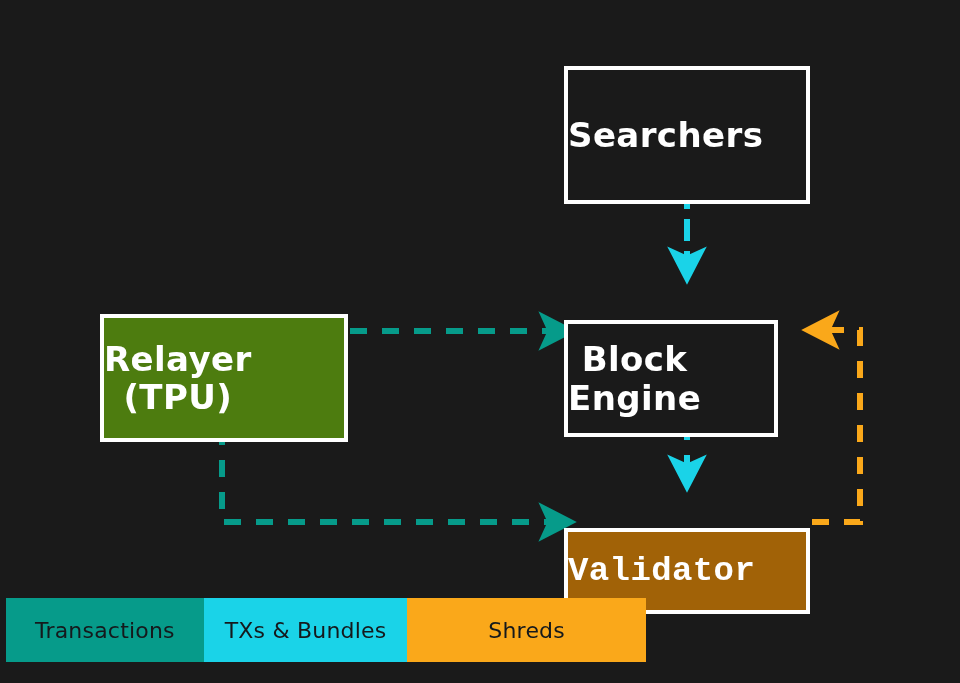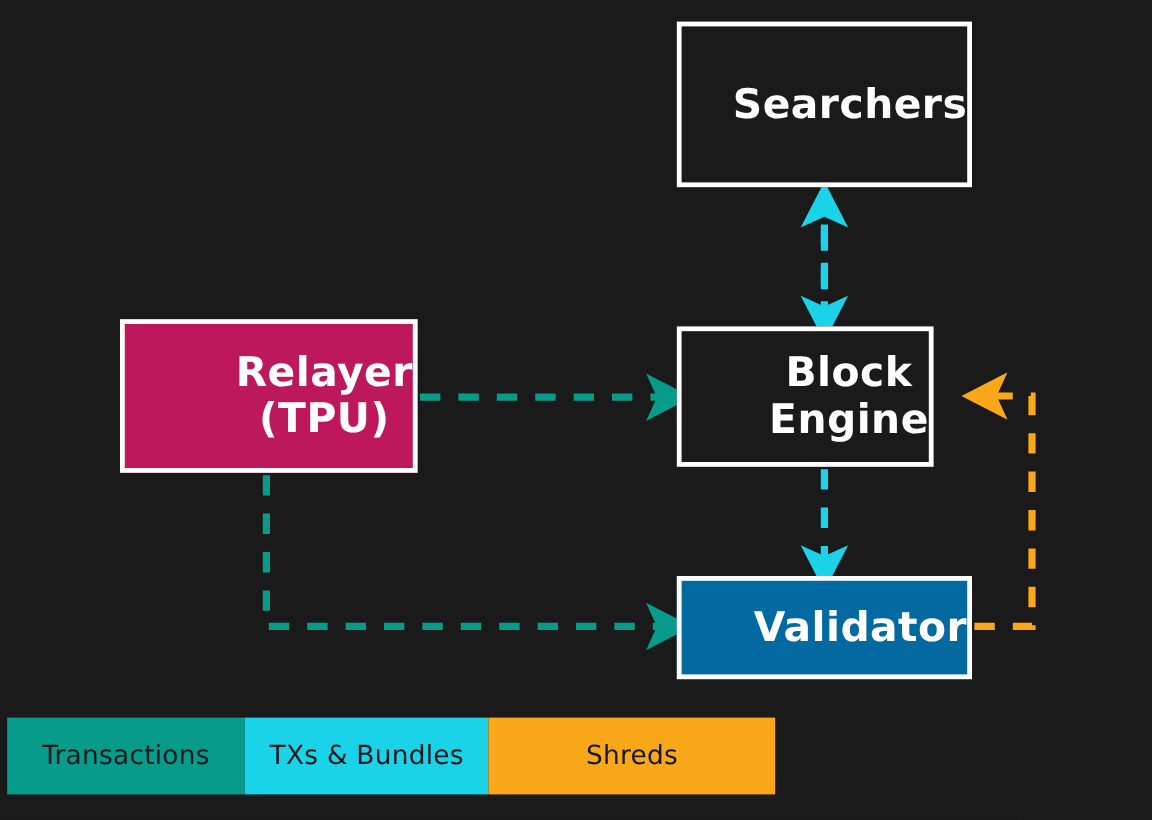--- a/index.html
+++ b/index.html
@@ -15,22 +15,23 @@
     overflow: hidden;
     font-family: "DejaVu Sans", sans-serif;
   }
   .node {
     position: absolute;
     box-sizing: border-box;
     border: 4px solid #ffffff;
     background: #1a1a1a;
     display: flex;
     align-items: center;
-    justify-content: flex-end;
+    justify-content: flex-start;
     text-align: center;
+    margin-top: 48px;
   }
   .node-label {
     color: #ffffff;
     font-weight: bold;
     font-size: 34px;
     line-height: 1.12;
     letter-spacing: 0.4px;
     white-space: pre-line;
   }
   #node-searchers { left: 564px; top: 18px;  width: 246px; height: 138px; }
@@ -95,31 +96,31 @@
 
     <line x1="687" y1="391" x2="687" y2="482" stroke="#1ad3e8" stroke-width="6" stroke-dasharray="17,15" marker-end="url(#head-cyan)"></line>
 
     <path d="M812,522 L860,522 L860,330 L812,330" fill="none" stroke="#faa81a" stroke-width="6" stroke-dasharray="17,15" marker-end="url(#head-orange)"></path>
   </svg>
 
   <div class="node" id="node-searchers" style="border-color: rgb(255, 255, 255); background: rgb(26, 26, 26);">
     <span class="node-label" style="color: rgb(255, 255, 255);">Searchers</span>
   </div>
 
-  <div class="node" id="node-relayer" style="border-color: rgb(255, 255, 255); background: #be185d; padding-left: 35px;">
+  <div class="node" id="node-relayer" style="border-color: rgb(255, 255, 255); background: #4d7c0f;">
     <span class="node-label" style="color: rgb(255, 255, 255);">Relayer
 (TPU)</span>
   </div>
 
   <div class="node" id="node-block" style="border-color: rgb(255, 255, 255); background: rgb(26, 26, 26);">
     <span class="node-label" style="color: rgb(255, 255, 255);">Block
 Engine</span>
   </div>
 
-  <div class="node" id="node-validator" style="border-color: rgb(255, 255, 255); background: #0369a1;">
+  <div class="node" id="node-validator" style="border-color: rgb(255, 255, 255); background: #a16207; font-family: Liberation Mono, monospace;">
     <span class="node-label" style="color: rgb(255, 255, 255);">Validator</span>
   </div>
 
   <div id="legend">
     <div class="legend-seg" id="legend-seg-0" style="background: rgb(6, 155, 138);">
       <span>Transactions</span>
     </div>
     <div class="legend-seg" id="legend-seg-1" style="background: rgb(26, 211, 232);">
       <span>TXs &amp; Bundles</span>
     </div>

